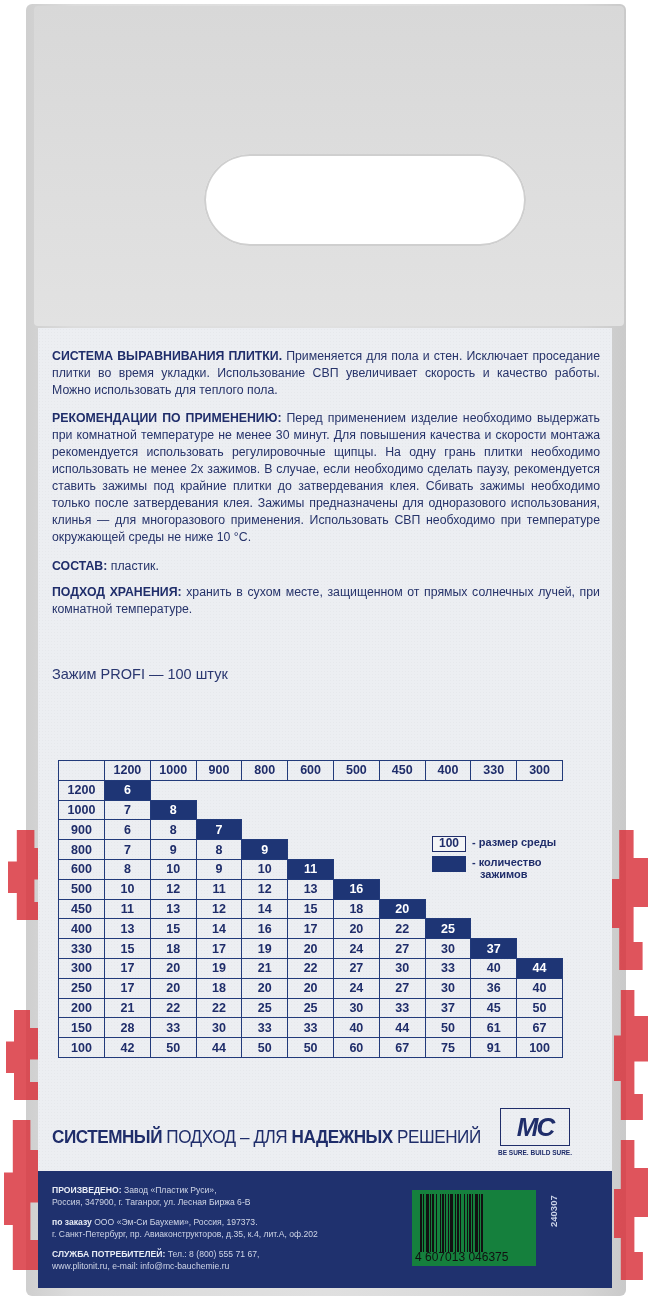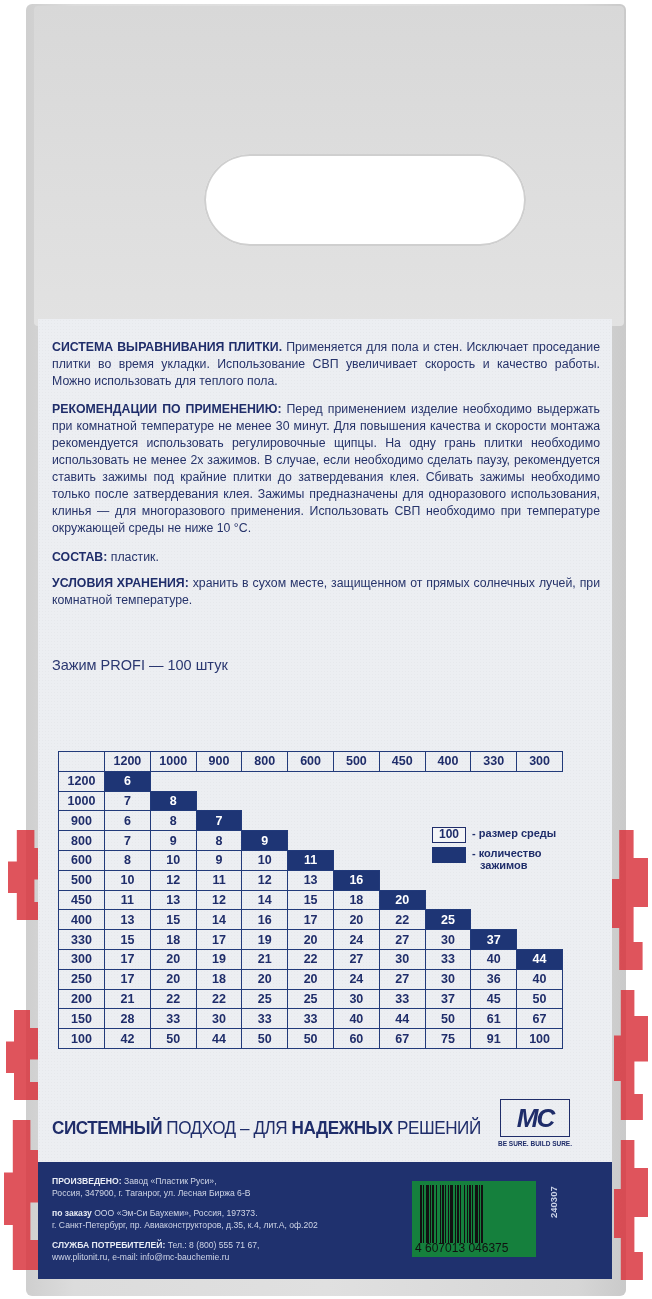--- a/index.html
+++ b/index.html
@@ -21,21 +21,21 @@
     background: #ffffff; border-radius: 46px;
     box-shadow: inset 0 0 0 2px #cfcfcf;
   }
 
   .clip {
     position: absolute; background: #d9363f; opacity: .85;
     clip-path: polygon(20% 0,60% 0,60% 20%,100% 20%,100% 55%,60% 55%,60% 80%,85% 80%,85% 100%,20% 100%,20% 70%,0 70%,0 35%,20% 35%);
   }
 
   .label {
-    position: absolute; left: 38px; top: 319px; width: 574px; height: 960px;
+    position: absolute; left: 38px; top: 328px; width: 574px; height: 960px;
     background: #eceef2;
     background-image: radial-gradient(rgba(0,0,0,.025) 1px, transparent 1px);
     background-size: 3px 3px;
   }
 
   .text-block { position: absolute; left: 14px; width: 548px; font-size: 12.3px; line-height: 17px; color: #26336a; text-align: justify; }
   .text-block b { font-weight: bold; color: #1f2d6a; }
 
   .product-line { position: absolute; left: 14px; top: 338px; font-size: 14.5px; color: #2a3770; }
 
@@ -93,21 +93,21 @@
 
   <div class="text-block" style="top:82px;">
     <b>РЕКОМЕНДАЦИИ ПО ПРИМЕНЕНИЮ:</b><span> Перед применением изделие необходимо выдержать при комнатной температуре не менее 30 минут. Для повышения качества и скорости монтажа рекомендуется использовать регулировочные щипцы. На одну грань плитки необходимо использовать не менее 2х зажимов. В случае, если необходимо сделать паузу, рекомендуется ставить зажимы под крайние плитки до затвердевания клея. Сбивать зажимы необходимо только после затвердевания клея. Зажимы предназначены для одноразового использования, клинья — для многоразового применения. Использовать СВП необходимо при температуре окружающей среды не ниже 10 °C.</span><br>
   </div>
 
   <div class="text-block" style="top:230px;">
     <b>СОСТАВ:</b><span> пластик.</span>
   </div>
 
   <div class="text-block" style="top:256px;">
-    <b>УСЛОВИЯ ХРАНЕНИЯ:</b><span> хранить в сухом месте, защищенном от прямых солнечных лучей, при комнатной температуре.</span>
+    <b>ПОДХОД ХРАНЕНИЯ:</b><span> хранить в сухом месте, защищенном от прямых солнечных лучей, при комнатной температуре.</span>
   </div>
 
 
   <div class="product-line">Зажим PROFI — 100 штук</div>
 
 
   <table class="svp">
     <tbody id="svp-body">
         <tr>
           <td class="corner"></td>

